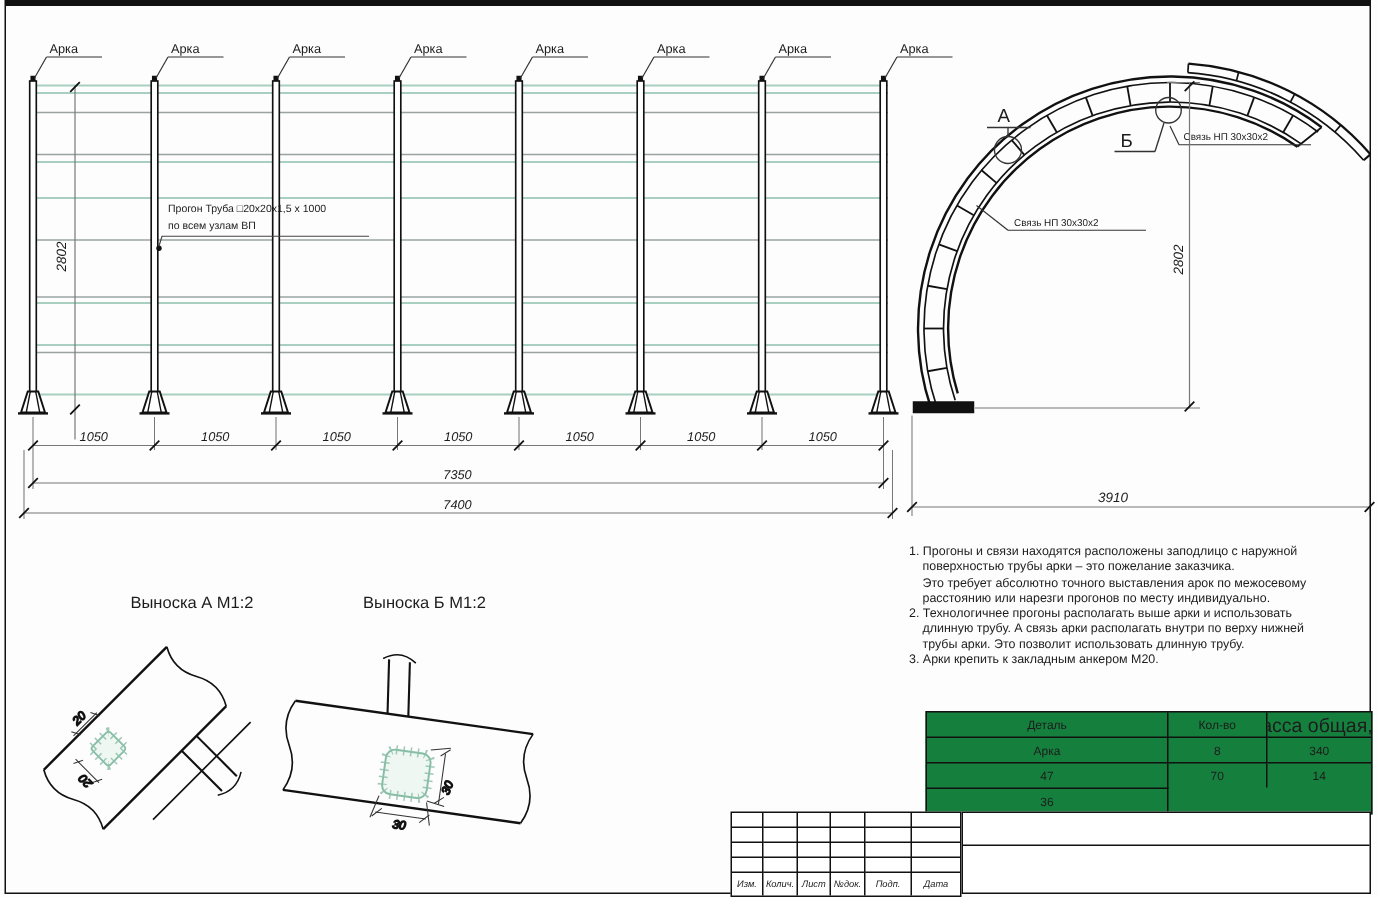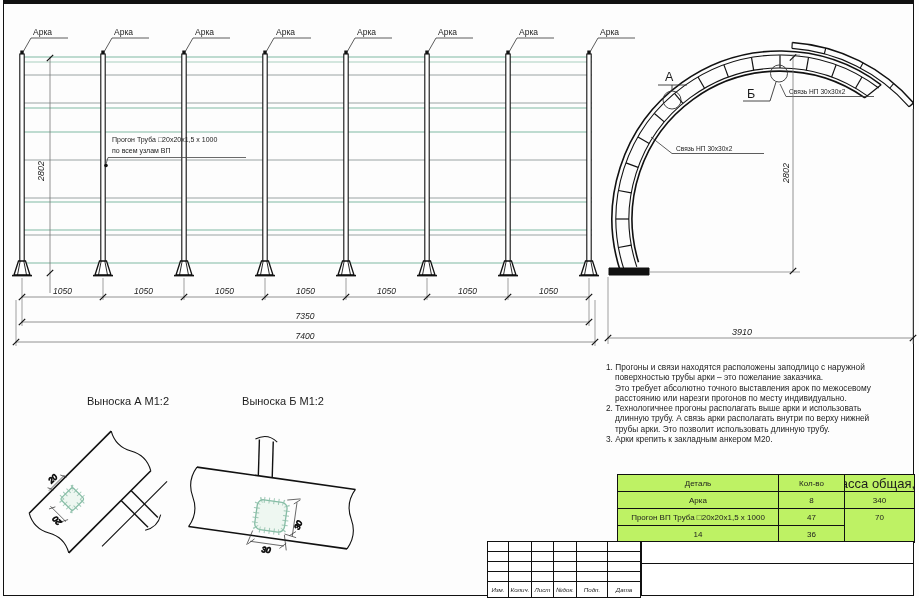--- a/index.html
+++ b/index.html
@@ -19,21 +19,21 @@
   
   .notes{
     position:absolute;left:606px;top:362px;width:318px;
     font-size:8.3px;line-height:10.3px;letter-spacing:0;
   }
   .notes .cont{padding-left:9px;}
   
   .parts-table{
     position:absolute;left:617px;top:474px;width:296px;
     border:1.4px solid #111;display:grid;
-    grid-template-columns:161px 66px 1fr;background:#bef264;
+    grid-template-columns:161px 66px 1fr;background:#15803d;
   }
   .parts-table>div{
     border-right:1px solid #111;border-bottom:1px solid #111;
     height:16px;display:flex;align-items:center;justify-content:center;
     font-size:8px;white-space:nowrap;overflow:hidden;
   }
   .parts-table>div:nth-child(3n){border-right:none;}
   .parts-table>div:nth-last-child(-n+3){border-bottom:none;}
   
   .tb-grid{
@@ -317,21 +317,20 @@
 
 <div class="parts-table">
   <div>Деталь</div>
   <div>Кол-во</div>
   <div style="font-size:13px">Масса общая, кг</div>
 
   <div>Арка</div>
   <div>8</div>
   <div>340</div>
 
-  <div>Прогон ВП Труба □20x20x1,5 х 1000</div>
   <div>47</div>
   <div>70</div>
 
   <div>14</div>
   <div>36</div>
 </div>
 
 <div class="tb-grid">
   <div></div>
     <div></div>

